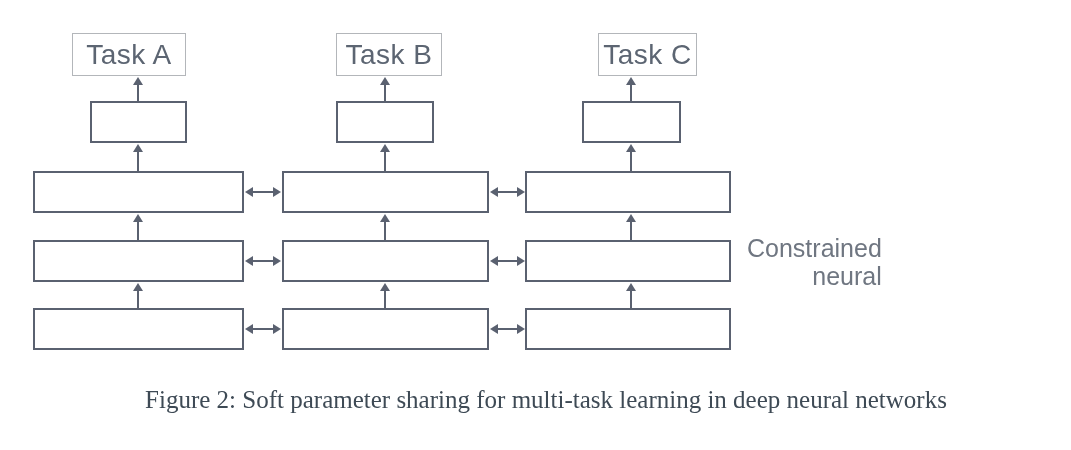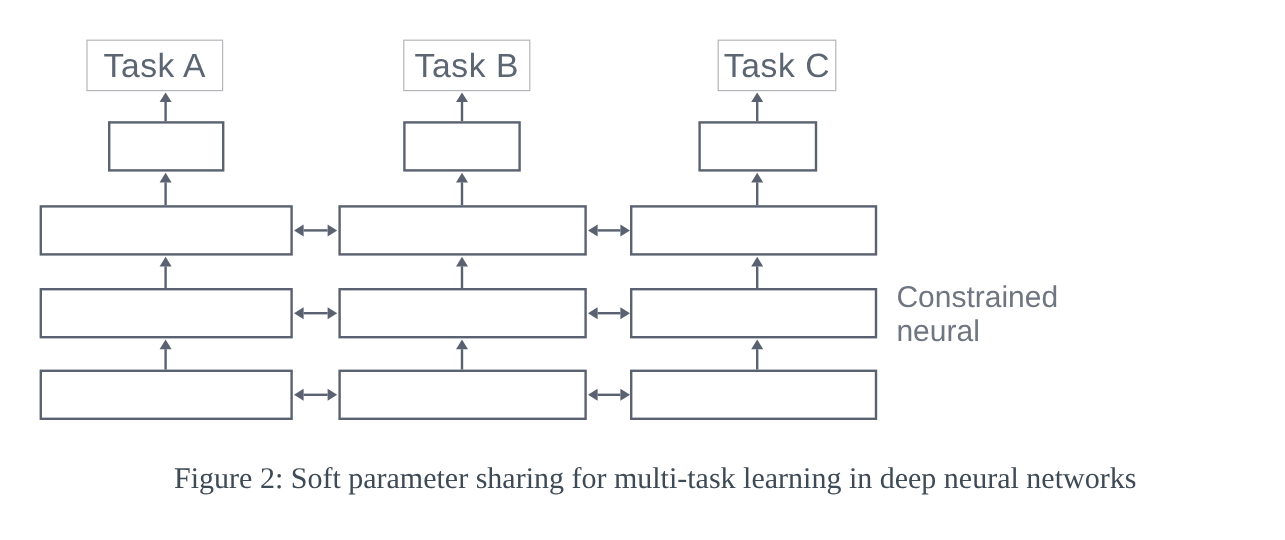--- a/index.html
+++ b/index.html
@@ -69,20 +69,21 @@
     border-bottom: 5px solid transparent;
     border-left: 8px solid #5a6170;
   }
   .annotation {
     position: absolute;
     left: 747px;
     top: 234px;
     font-size: 25px;
     line-height: 28px;
     color: #6f7681;
+    text-align: right;
   }
   .caption {
     position: absolute;
     left: 0;
     right: 0;
     top: 386px;
     text-align: center;
     font-family: "Liberation Serif", serif;
     font-size: 25px;
     color: #3e4a55;

